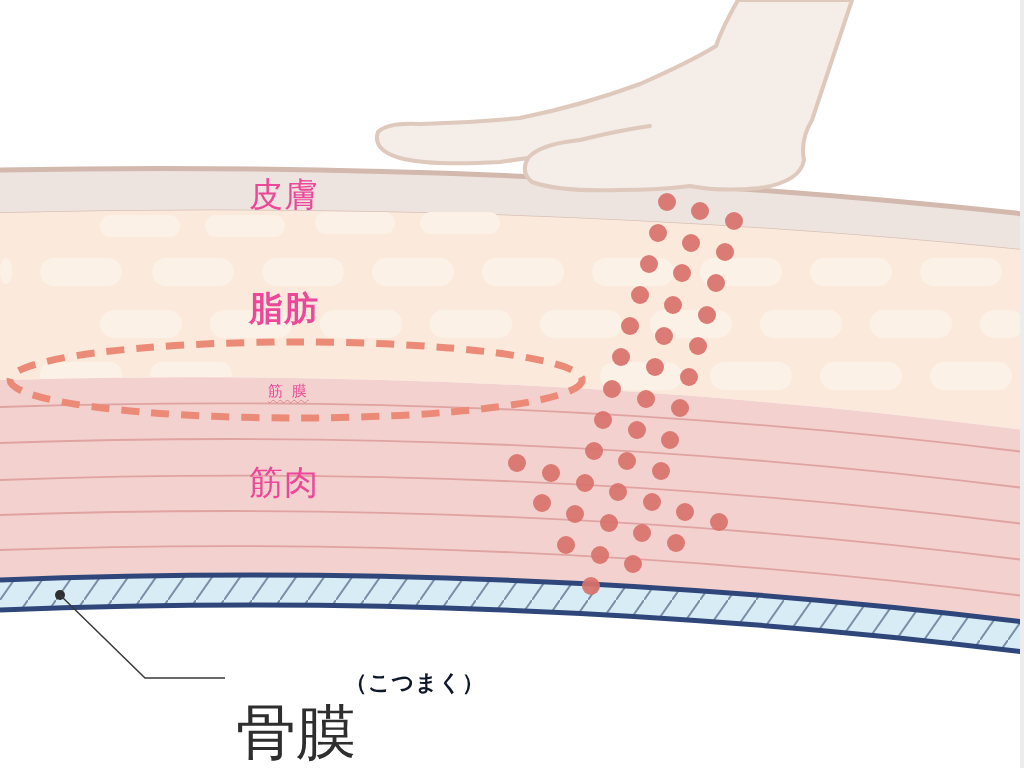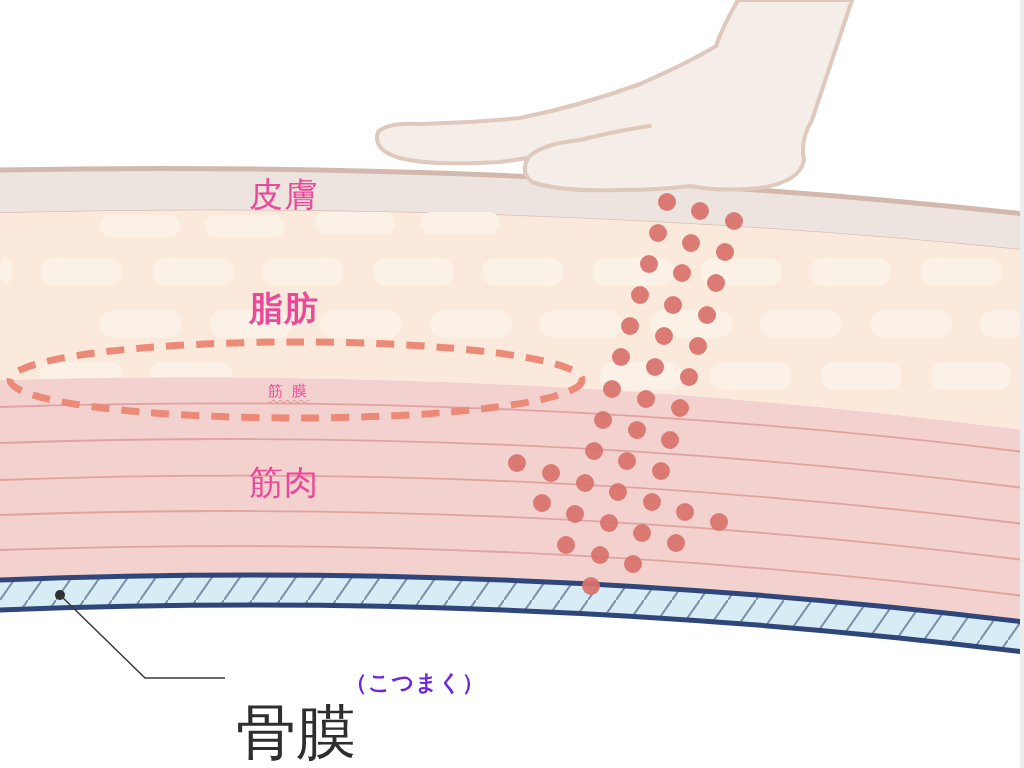--- a/index.html
+++ b/index.html
@@ -6,21 +6,21 @@
   body { width: 1024px; height: 768px; overflow: hidden; position: relative;
          font-family: "DejaVu Sans", "Liberation Sans", sans-serif; }
   #stage { position: absolute; left: 0; top: 0; width: 1024px; height: 768px; }
   .label { position: absolute; color: #ec4899; white-space: nowrap; }
   .lbl-skin   { left: 249px; top: 172px; font-size: 34px; letter-spacing: 1px; }
   .lbl-fat    { left: 249px; top: 286px; font-size: 34px; letter-spacing: 1px; font-weight: bold; }
   .lbl-fascia { left: 268px; top: 382px; font-size: 15px; letter-spacing: 2px;
                 text-decoration: underline wavy #d88; text-underline-offset: 3px; text-decoration-thickness: 1px; }
   .lbl-muscle { left: 249px; top: 454px; font-size: 34px; letter-spacing: 1px; margin-top: 6px; }
   .lbl-periosteum { left: 236px; top: 645px; font-size: 60px; font-weight: normal; color: #2e2e2e; margin-top: 48px; }
-  .lbl-reading { left: 345px; top: 668px; font-size: 22px; font-weight: bold; color: #6d28d9; letter-spacing: 1px; }
+  .lbl-reading { left: 345px; top: 668px; font-size: 22px; font-weight: bold; color: #0f172a; letter-spacing: 1px; }
   .edge { position: absolute; right: 0; top: 0; width: 4px; height: 768px; background: #ececec; }
 </style>
 </head>
 <body>
 
 <svg id="stage" viewBox="0 0 1024 768" xmlns="http://www.w3.org/2000/svg">
   <defs>
     <pattern id="hatch" patternUnits="userSpaceOnUse" width="28" height="40" patternTransform="rotate(0)">
       <line x1="0" y1="40" x2="28" y2="0" stroke="#7a8ea6" stroke-width="2"></line>
     </pattern>

